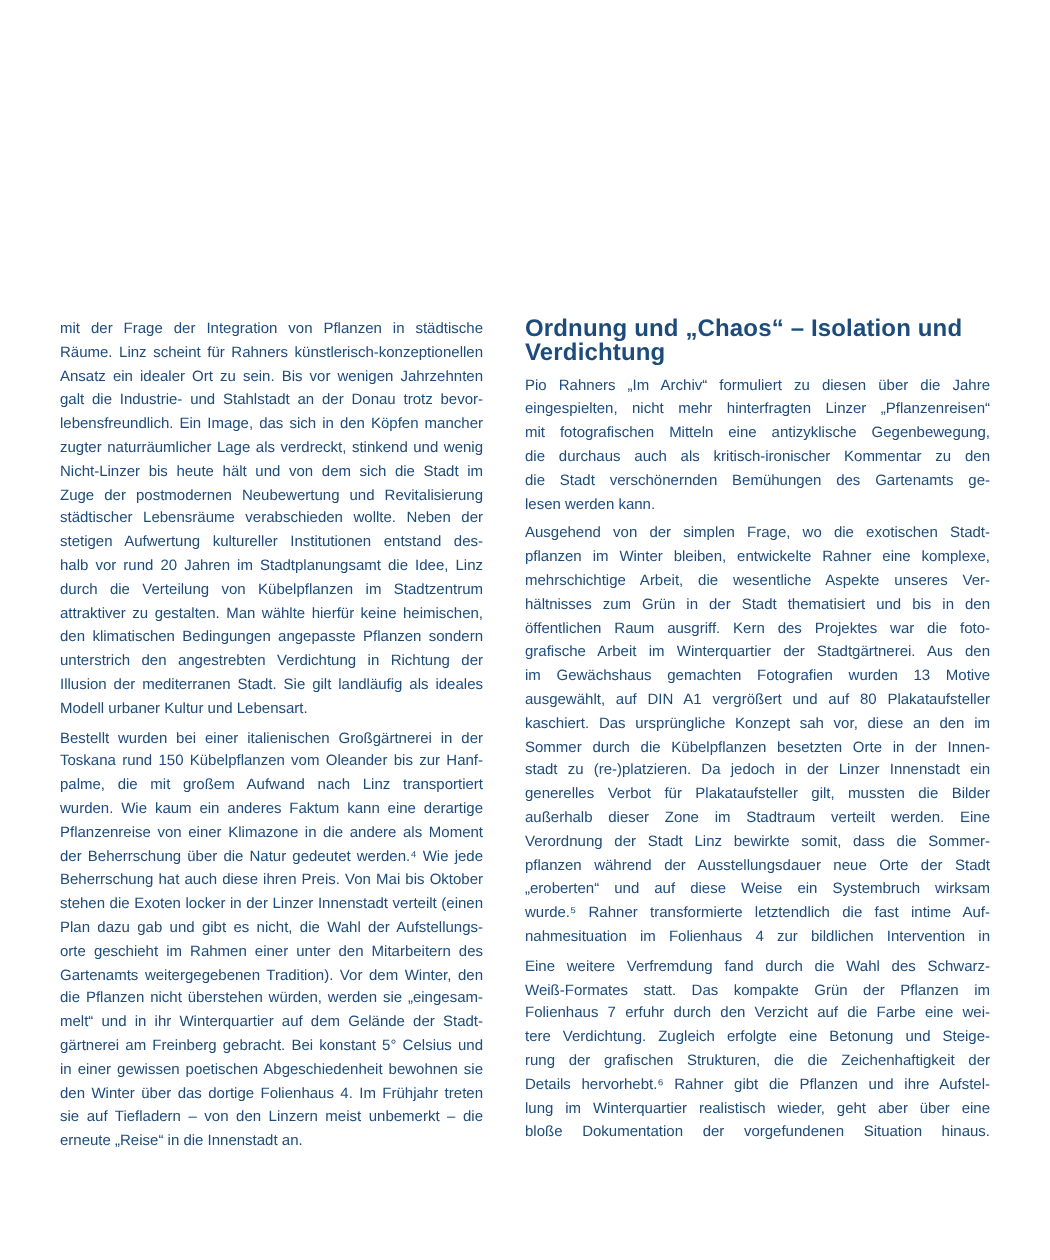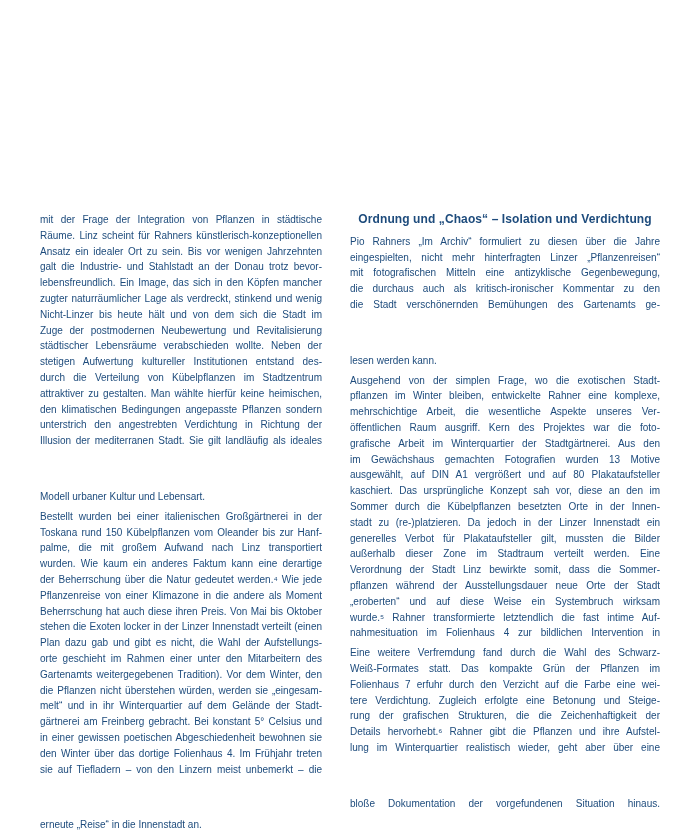--- a/index.html
+++ b/index.html
@@ -24,41 +24,39 @@
   }
   .col-left {
     left: 40px;
     width: 282px;
   }
   .col-right {
     left: 350px;
     width: 310px;
   }
   .heading {
-    font-size: 12px;
+    font-size: 16px;
     font-weight: bold;
     margin: 0 0 6px 0;
     line-height: 15.8px;
     letter-spacing: 0.1px;
-    text-align: center;
   }
   .para {
     margin: 0 0 4px 0;
   }
   .para:last-child {
     margin-bottom: 0;
   }
   .tline {
     text-align: justify;
     text-align-last: justify;
     white-space: normal;
   }
   .tline-last {
     text-align-last: left;
-    margin-top: 40px;
   }
   .justify-last .tline-last {
     text-align-last: justify;
   }
 </style>
 </head>
 <body>
 
 <div class="page">
 
@@ -67,34 +65,35 @@
         <div class="tline">mit der Frage der Integration von Pflanzen in städtische</div>
         <div class="tline">Räume. Linz scheint für Rahners künstlerisch-konzeptionellen</div>
         <div class="tline">Ansatz ein idealer Ort zu sein. Bis vor wenigen Jahrzehnten</div>
         <div class="tline">galt die Industrie- und Stahlstadt an der Donau trotz bevor-</div>
         <div class="tline">lebensfreundlich. Ein Image, das sich in den Köpfen mancher</div>
         <div class="tline">zugter naturräumlicher Lage als verdreckt, stinkend und wenig</div>
         <div class="tline">Nicht-Linzer bis heute hält und von dem sich die Stadt im</div>
         <div class="tline">Zuge der postmodernen Neubewertung und Revitalisierung</div>
         <div class="tline">städtischer Lebensräume verabschieden wollte. Neben der</div>
         <div class="tline">stetigen Aufwertung kultureller Institutionen entstand des-</div>
+        <div class="tline">halb vor rund 20 Jahren im Stadtplanungsamt die Idee, Linz</div>
         <div class="tline">durch die Verteilung von Kübelpflanzen im Stadtzentrum</div>
         <div class="tline">attraktiver zu gestalten. Man wählte hierfür keine heimischen,</div>
         <div class="tline">den klimatischen Bedingungen angepasste Pflanzen sondern</div>
         <div class="tline">unterstrich den angestrebten Verdichtung in Richtung der</div>
         <div class="tline">Illusion der mediterranen Stadt. Sie gilt landläufig als ideales</div>
         <div class="tline tline-last">Modell urbaner Kultur und Lebensart.</div>
       </div>
     <div class="para">
         <div class="tline">Bestellt wurden bei einer italienischen Großgärtnerei in der</div>
         <div class="tline">Toskana rund 150 Kübelpflanzen vom Oleander bis zur Hanf-</div>
         <div class="tline">palme, die mit großem Aufwand nach Linz transportiert</div>
         <div class="tline">wurden. Wie kaum ein anderes Faktum kann eine derartige</div>
+        <div class="tline">Pflanzenreise von einer Klimazone in die andere als Moment</div>
         <div class="tline">der Beherrschung über die Natur gedeutet werden.⁴ Wie jede</div>
-        <div class="tline">Pflanzenreise von einer Klimazone in die andere als Moment</div>
         <div class="tline">Beherrschung hat auch diese ihren Preis. Von Mai bis Oktober</div>
         <div class="tline">stehen die Exoten locker in der Linzer Innenstadt verteilt (einen</div>
         <div class="tline">Plan dazu gab und gibt es nicht, die Wahl der Aufstellungs-</div>
         <div class="tline">orte geschieht im Rahmen einer unter den Mitarbeitern des</div>
         <div class="tline">Gartenamts weitergegebenen Tradition). Vor dem Winter, den</div>
         <div class="tline">die Pflanzen nicht überstehen würden, werden sie „eingesam-</div>
         <div class="tline">melt“ und in ihr Winterquartier auf dem Gelände der Stadt-</div>
         <div class="tline">gärtnerei am Freinberg gebracht. Bei konstant 5° Celsius und</div>
         <div class="tline">in einer gewissen poetischen Abgeschiedenheit bewohnen sie</div>
         <div class="tline">den Winter über das dortige Folienhaus 4. Im Frühjahr treten</div>
@@ -110,20 +109,21 @@
         <div class="tline">eingespielten, nicht mehr hinterfragten Linzer „Pflanzenreisen“</div>
         <div class="tline">mit fotografischen Mitteln eine antizyklische Gegenbewegung,</div>
         <div class="tline">die durchaus auch als kritisch-ironischer Kommentar zu den</div>
         <div class="tline">die Stadt verschönernden Bemühungen des Gartenamts ge-</div>
         <div class="tline tline-last">lesen werden kann.</div>
       </div>
     <div class="para">
         <div class="tline">Ausgehend von der simplen Frage, wo die exotischen Stadt-</div>
         <div class="tline">pflanzen im Winter bleiben, entwickelte Rahner eine komplexe,</div>
         <div class="tline">mehrschichtige Arbeit, die wesentliche Aspekte unseres Ver-</div>
+        <div class="tline">hältnisses zum Grün in der Stadt thematisiert und bis in den</div>
         <div class="tline">öffentlichen Raum ausgriff. Kern des Projektes war die foto-</div>
         <div class="tline">grafische Arbeit im Winterquartier der Stadtgärtnerei. Aus den</div>
         <div class="tline">im Gewächshaus gemachten Fotografien wurden 13 Motive</div>
         <div class="tline">ausgewählt, auf DIN A1 vergrößert und auf 80 Plakataufsteller</div>
         <div class="tline">kaschiert. Das ursprüngliche Konzept sah vor, diese an den im</div>
         <div class="tline">Sommer durch die Kübelpflanzen besetzten Orte in der Innen-</div>
         <div class="tline">stadt zu (re-)platzieren. Da jedoch in der Linzer Innenstadt ein</div>
         <div class="tline">generelles Verbot für Plakataufsteller gilt, mussten die Bilder</div>
         <div class="tline">außerhalb dieser Zone im Stadtraum verteilt werden. Eine</div>
         <div class="tline">Verordnung der Stadt Linz bewirkte somit, dass die Sommer-</div>

